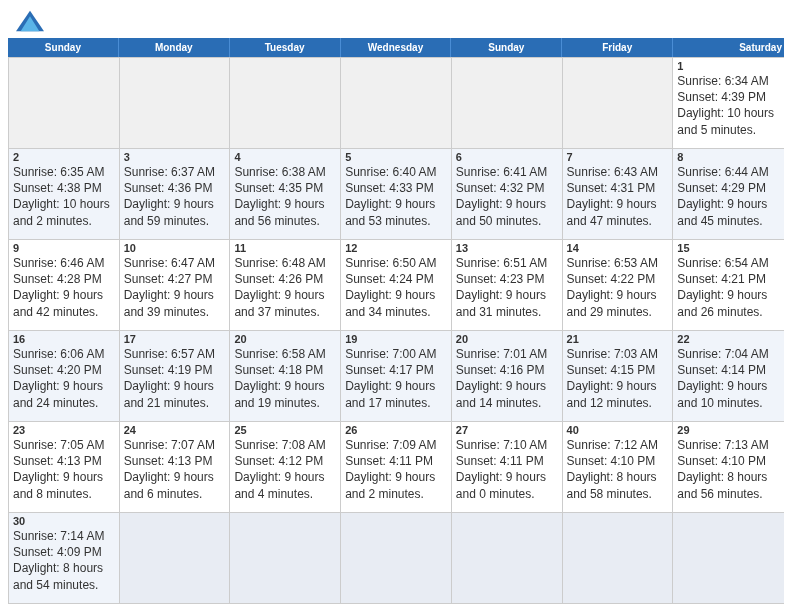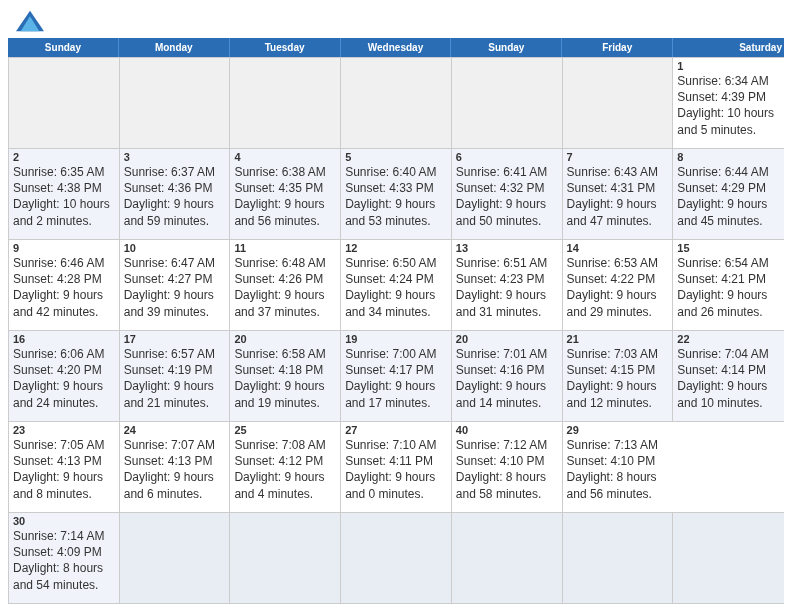--- a/index.html
+++ b/index.html
@@ -331,20 +331,27 @@
 and 6 minutes.</div>
           </div>
           <div class="day-cell">
             <span class="day-num">25</span>
             <div class="day-info">Sunrise: 7:08 AM
 Sunset: 4:12 PM
 Daylight: 9 hours
 and 4 minutes.</div>
           </div>
           <div class="day-cell">
+            <span class="day-num">26</span>
+            <div class="day-info">Sunrise: 7:09 AM
+Sunset: 4:11 PM
+Daylight: 9 hours
+and 2 minutes.</div>
+          </div>
+          <div class="day-cell">
             <span class="day-num">27</span>
             <div class="day-info">Sunrise: 7:10 AM
 Sunset: 4:11 PM
 Daylight: 9 hours
 and 0 minutes.</div>
           </div>
           <div class="day-cell">
             <span class="day-num">40</span>
             <div class="day-info">Sunrise: 7:12 AM
 Sunset: 4:10 PM

